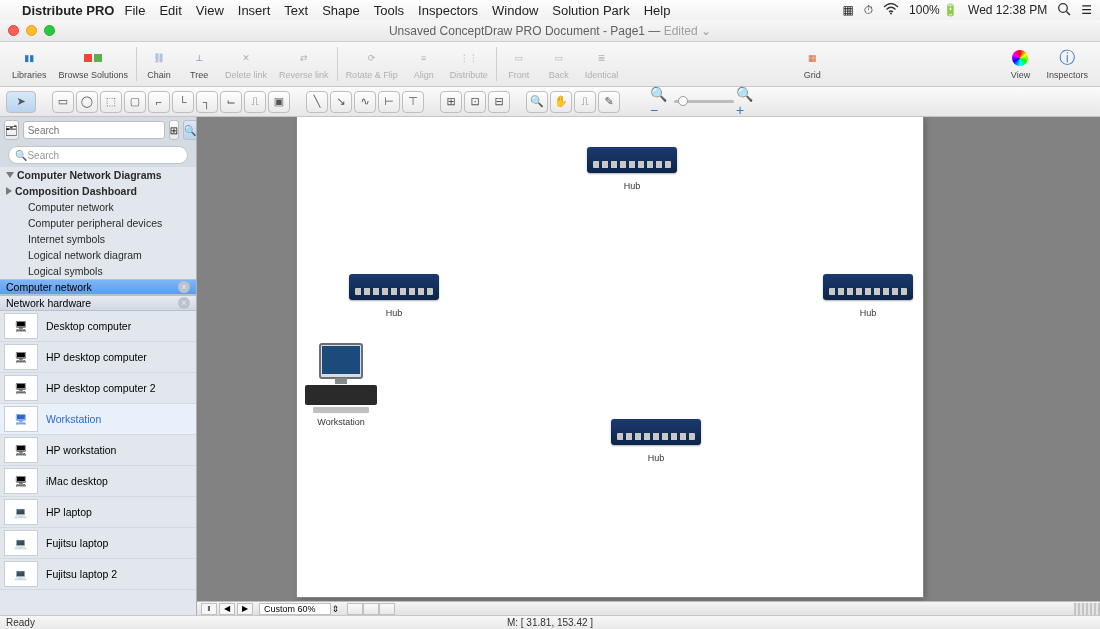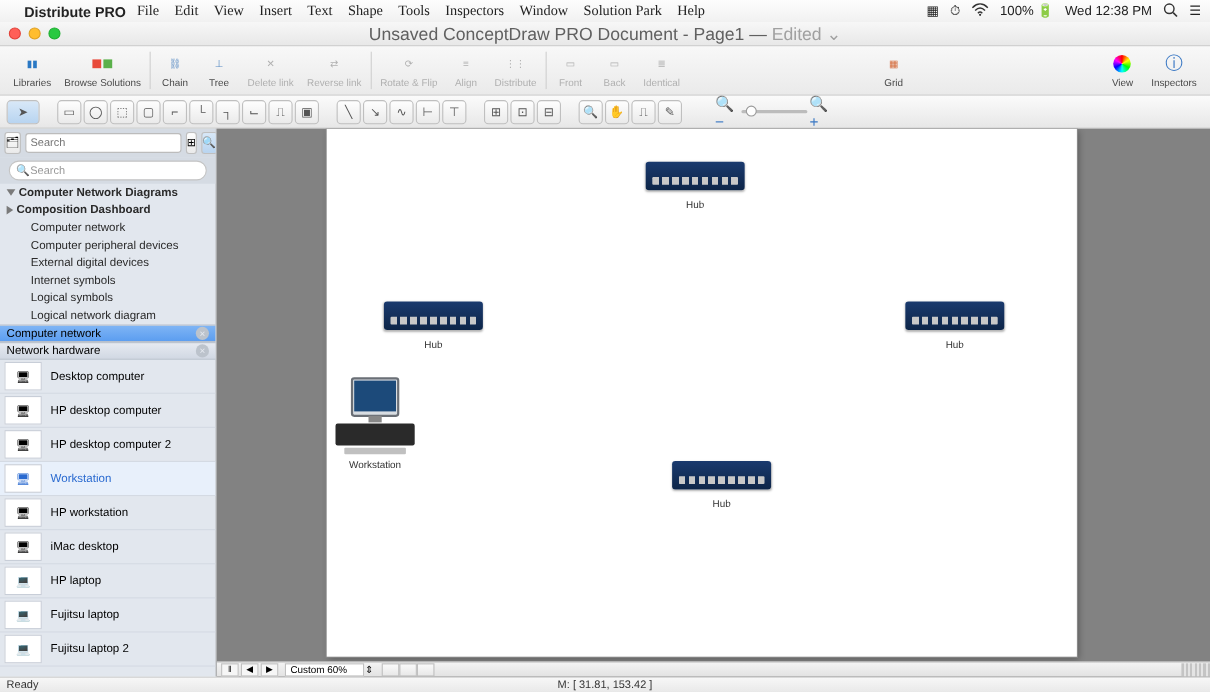--- a/index.html
+++ b/index.html
@@ -2,32 +2,32 @@
 <html><head>
   <meta charset="utf-8">
   <style>
     * { box-sizing: border-box; margin: 0; padding: 0; }
     body { font-family: -apple-system, "Helvetica Neue", Arial, sans-serif; font-size: 11px; background: #ececec; width: 1100px; height: 629px; overflow: hidden; user-select: none; }
     
     
     .menubar { height: 20px; background: linear-gradient(#fdfdfd,#f1f1f1); display: flex; align-items: center; padding: 0 8px; font-size: 13px; color: #222; }
     .apple { margin-right: 14px; font-size: 14px; }
     .appname { font-weight: 700; margin-right: 10px; }
-    .menubar .mitem { margin-right: 14px; font-family: Liberation Serif, serif; }
+    .menubar .mitem { margin-right: 14px; }
     .menubar .spacer { flex: 1; }
     .menubar .ritem { margin-left: 10px; font-size: 12px; color:#222;}
     
     
     .titlebar { height: 22px; background: linear-gradient(#f7f7f7,#e8e8e8); border-bottom:1px solid #cfcfcf; display:flex; align-items:center; position:relative;}
     .traffic { display:flex; gap:7px; margin-left:8px;}
     .tdot{width:11px;height:11px;border-radius:50%;}
     .tdot.r{background:#ff5f57;border:1px solid #e14138;}
     .tdot.y{background:#ffbd2e;border:1px solid #dfa022;}
     .tdot.g{background:#28c940;border:1px solid #1dae2f;}
-    .wtitle{position:absolute;left:50%;transform:translateX(-50%);color:#606060;font-size:16px;}
+    .wtitle{position:absolute;left:50%;transform:translateX(-50%);color:#606060;font-size:12px;}
     .wtitle .edited{color:#a0a0a0;}
     
     
     .ribbon{height:45px;background:linear-gradient(#f8f8f8,#eaeaea);border-bottom:1px solid #c8c8c8;display:flex;align-items:center;padding:0 6px;}
     .rbtn{display:flex;flex-direction:column;align-items:center;justify-content:center;padding:0 6px;font-size:9px;color:#4a4a4a;min-width:40px;height:44px;}
     .rbtn.dim{color:#b0b0b0;}
     .rbtn .ic{height:20px;display:flex;align-items:center;justify-content:center;margin-bottom:2px;}
     .rspacer{flex:1;}
     .vsep{width:1px;height:34px;background:#cfcfcf;margin:0 2px;}
     
@@ -61,21 +61,21 @@
     .libh.sel{background:linear-gradient(#7fb5f5,#5c9ef0);}
     .libh .closebtn{margin-left:auto;width:12px;height:12px;border-radius:50%;background:#bcc3cc;color:#e6eaf1;display:flex;align-items:center;justify-content:center;font-size:9px;}
     
     .shapes{flex:1;overflow:auto;}
     .shape{height:31px;display:flex;align-items:center;padding:0 4px;border-bottom:1px solid #d4dae3;font-size:10.5px;}
     .shape.sel{background:#e8f0fb;color:#2a6ad0;}
     .shape .thumb{width:34px;height:26px;background:#fff;border:1px solid #c8ced8;margin-right:8px;display:flex;align-items:center;justify-content:center;}
     
     
     .canvaswrap{flex:1;background:#828282;position:relative;overflow:hidden;}
-    .page{position:absolute;left:100px;top:0;width:682px;height:480px;background:#fff;box-shadow:0 0 0 1px #888, 2px 2px 6px rgba(0,0,0,.3);}
+    .page{position:absolute;left:100px;top:0;width:626px;height:480px;background:#fff;box-shadow:0 0 0 1px #888, 2px 2px 6px rgba(0,0,0,.3);}
     .hub{position:absolute;width:90px;}
     .hubimg{width:90px;height:26px;background:linear-gradient(#1a3a6e,#0d2548);border-radius:3px;position:relative;box-shadow:0 1px 2px rgba(0,0,0,.3);}
     .hubimg::before{content:"";position:absolute;left:6px;right:6px;top:14px;height:7px;background:repeating-linear-gradient(90deg,#c8c8c8 0,#c8c8c8 6px,transparent 6px,transparent 9px);border-radius:1px;}
     .hublabel{text-align:center;font-size:9px;color:#333;margin-top:8px;}
     .ws{position:absolute;width:88px;}
     .wsimg{width:74px;height:70px;position:relative;margin:0 auto;}
     .wsmon{width:44px;height:36px;background:#d8dde2;border:2px solid #6a6f76;border-radius:3px;margin:0 auto;}
     .wsmon::after{content:"";display:block;width:38px;height:28px;background:#1c4a7a;margin:1px auto;}
     .wsstand{width:12px;height:6px;background:#888;margin:-1px auto 0;}
     .wsbase{width:72px;height:20px;background:#2a2a2a;border-radius:2px;margin:1px auto 0;}
@@ -274,24 +274,23 @@
       <div class="trow lv1">
           <span class="disc open"></span>
           <span>Computer Network Diagrams</span>
         </div>
       <div class="trow lv1">
           <span class="disc closed"></span>
           <span>Composition Dashboard</span>
         </div>
       <div class="trow lv2">Computer network</div>
       <div class="trow lv2">Computer peripheral devices</div>
-      <div class="trow lv2">External digital devices</div>
       <div class="trow lv2">Internet symbols</div>
+      <div class="trow lv2">Logical network diagram</div>
       <div class="trow lv2">Logical symbols</div>
-      <div class="trow lv2">Logical network diagram</div>
     </div>
     <div class="libheads">
       <div class="libh sel">
           <span>Computer network</span>
           <span class="closebtn">×</span>
         </div>
       <div class="libh">
           <span>Network hardware</span>
           <span class="closebtn">×</span>
         </div>

